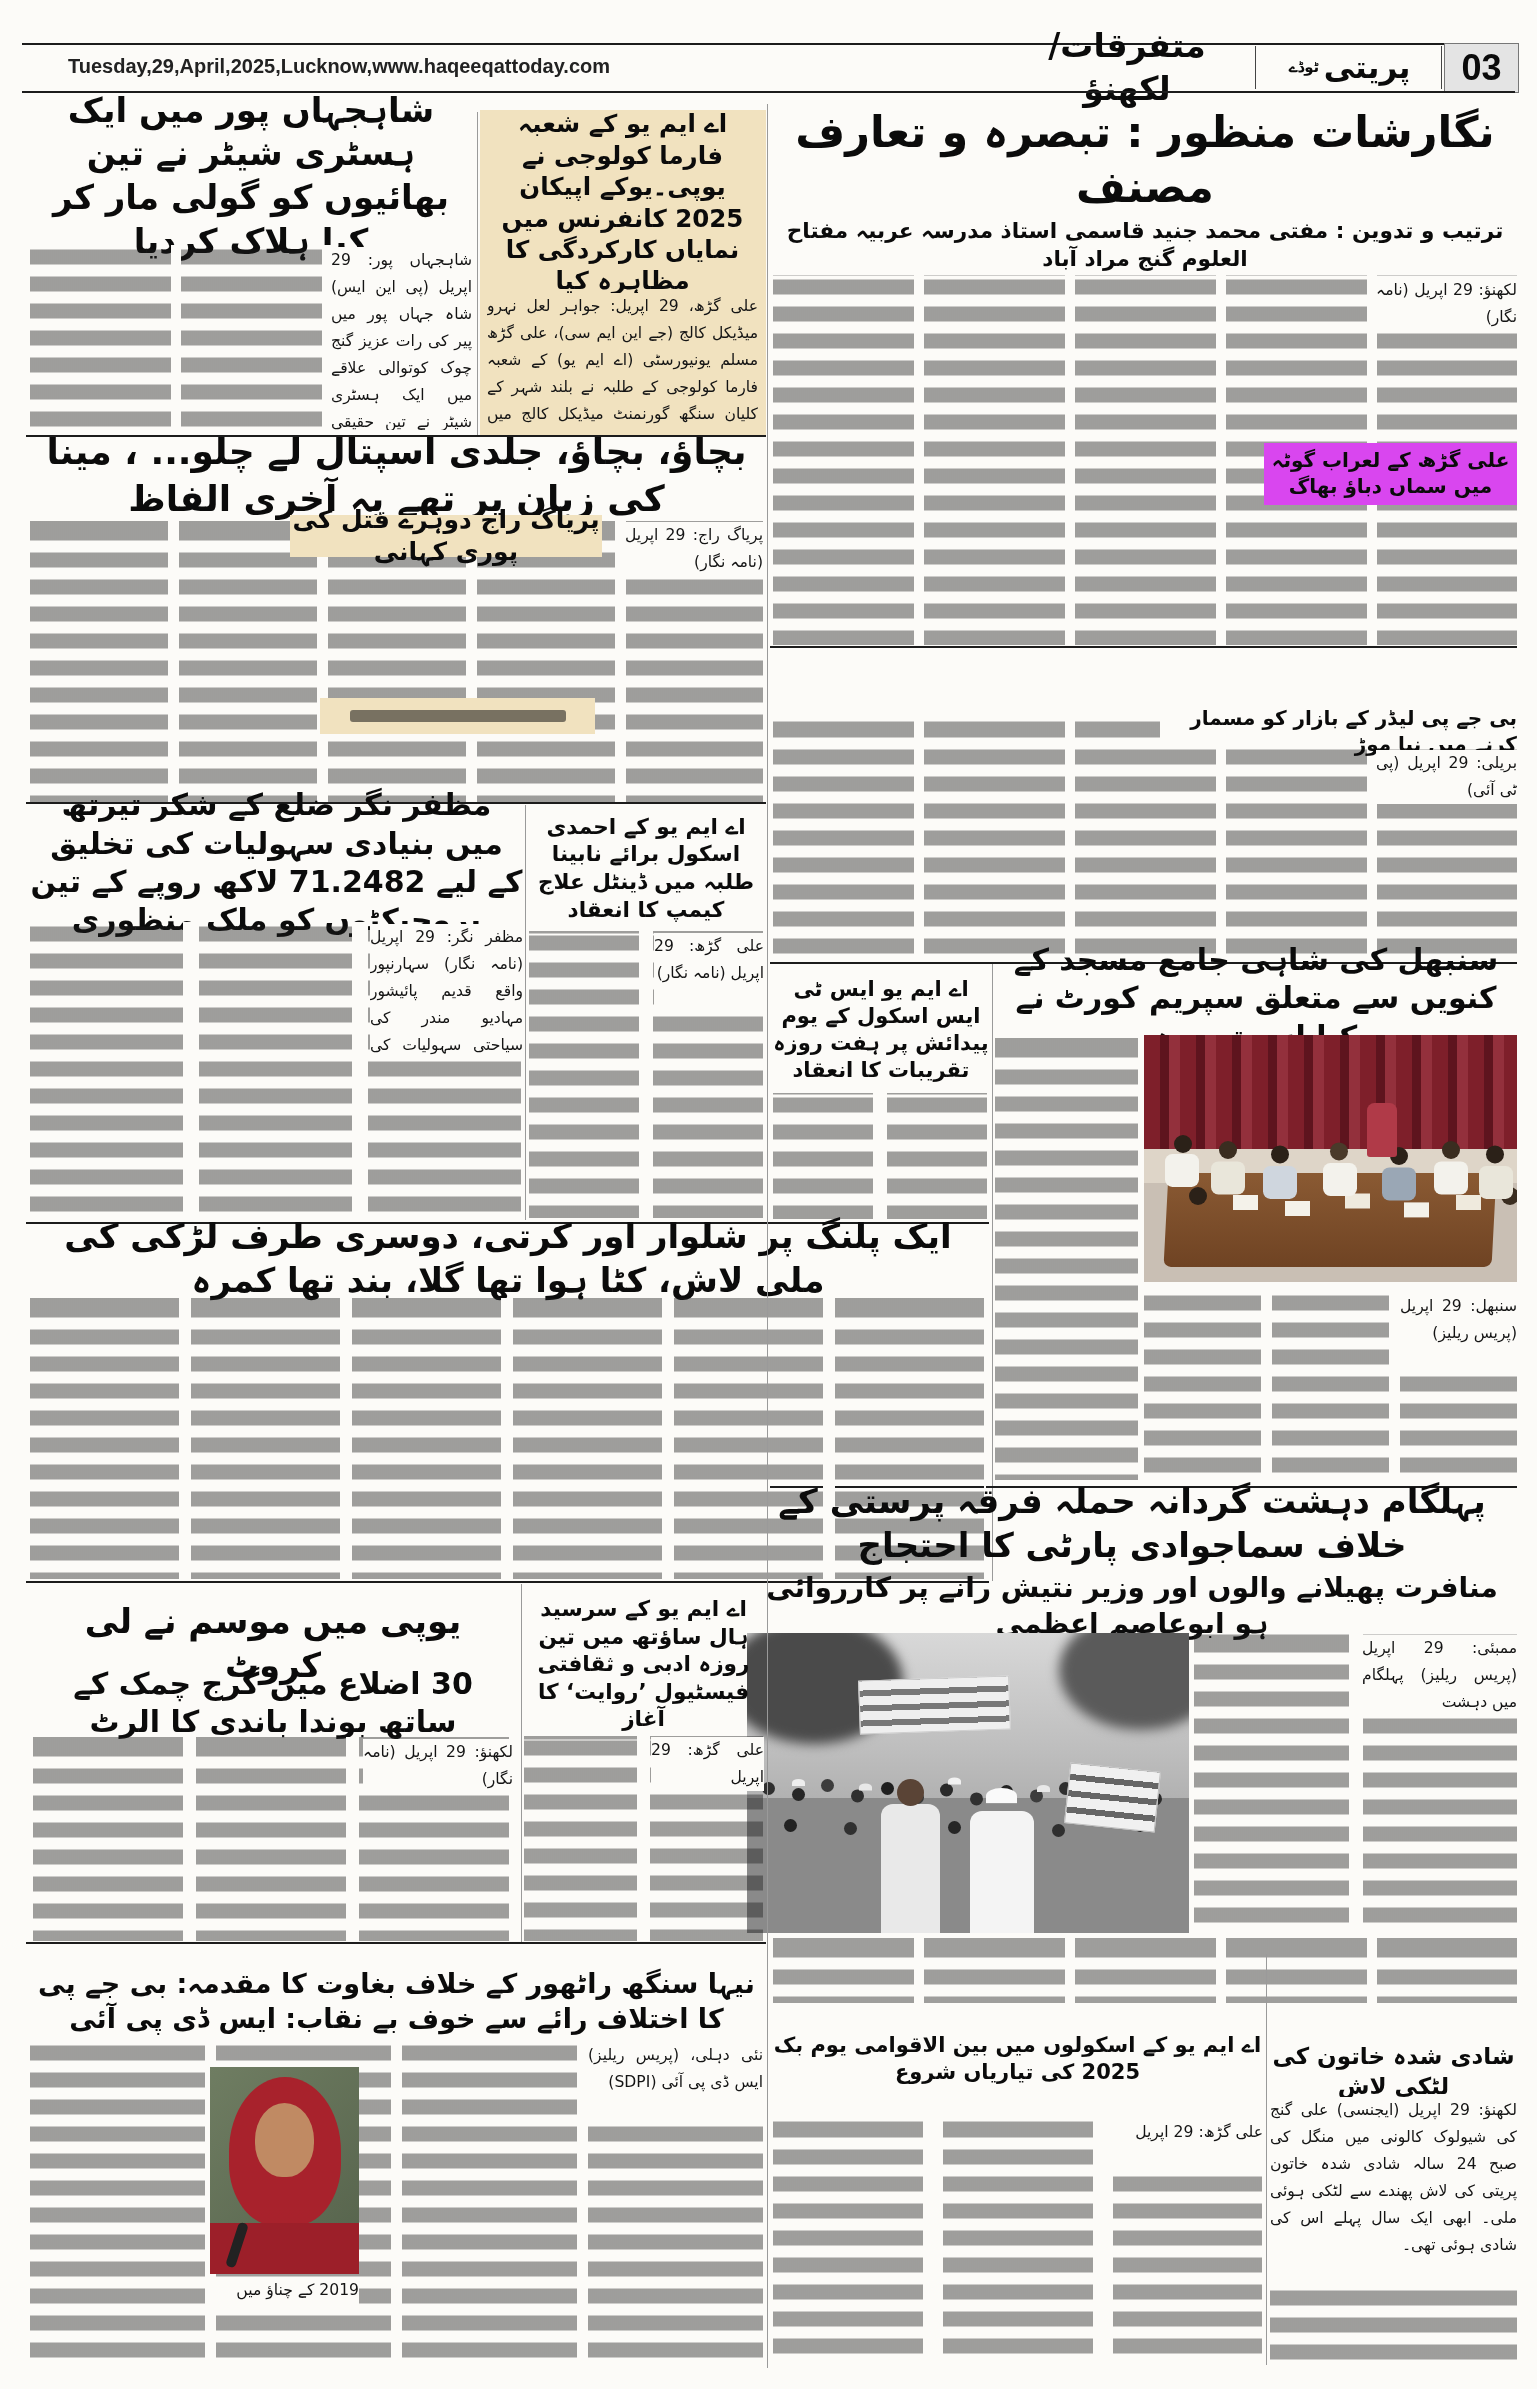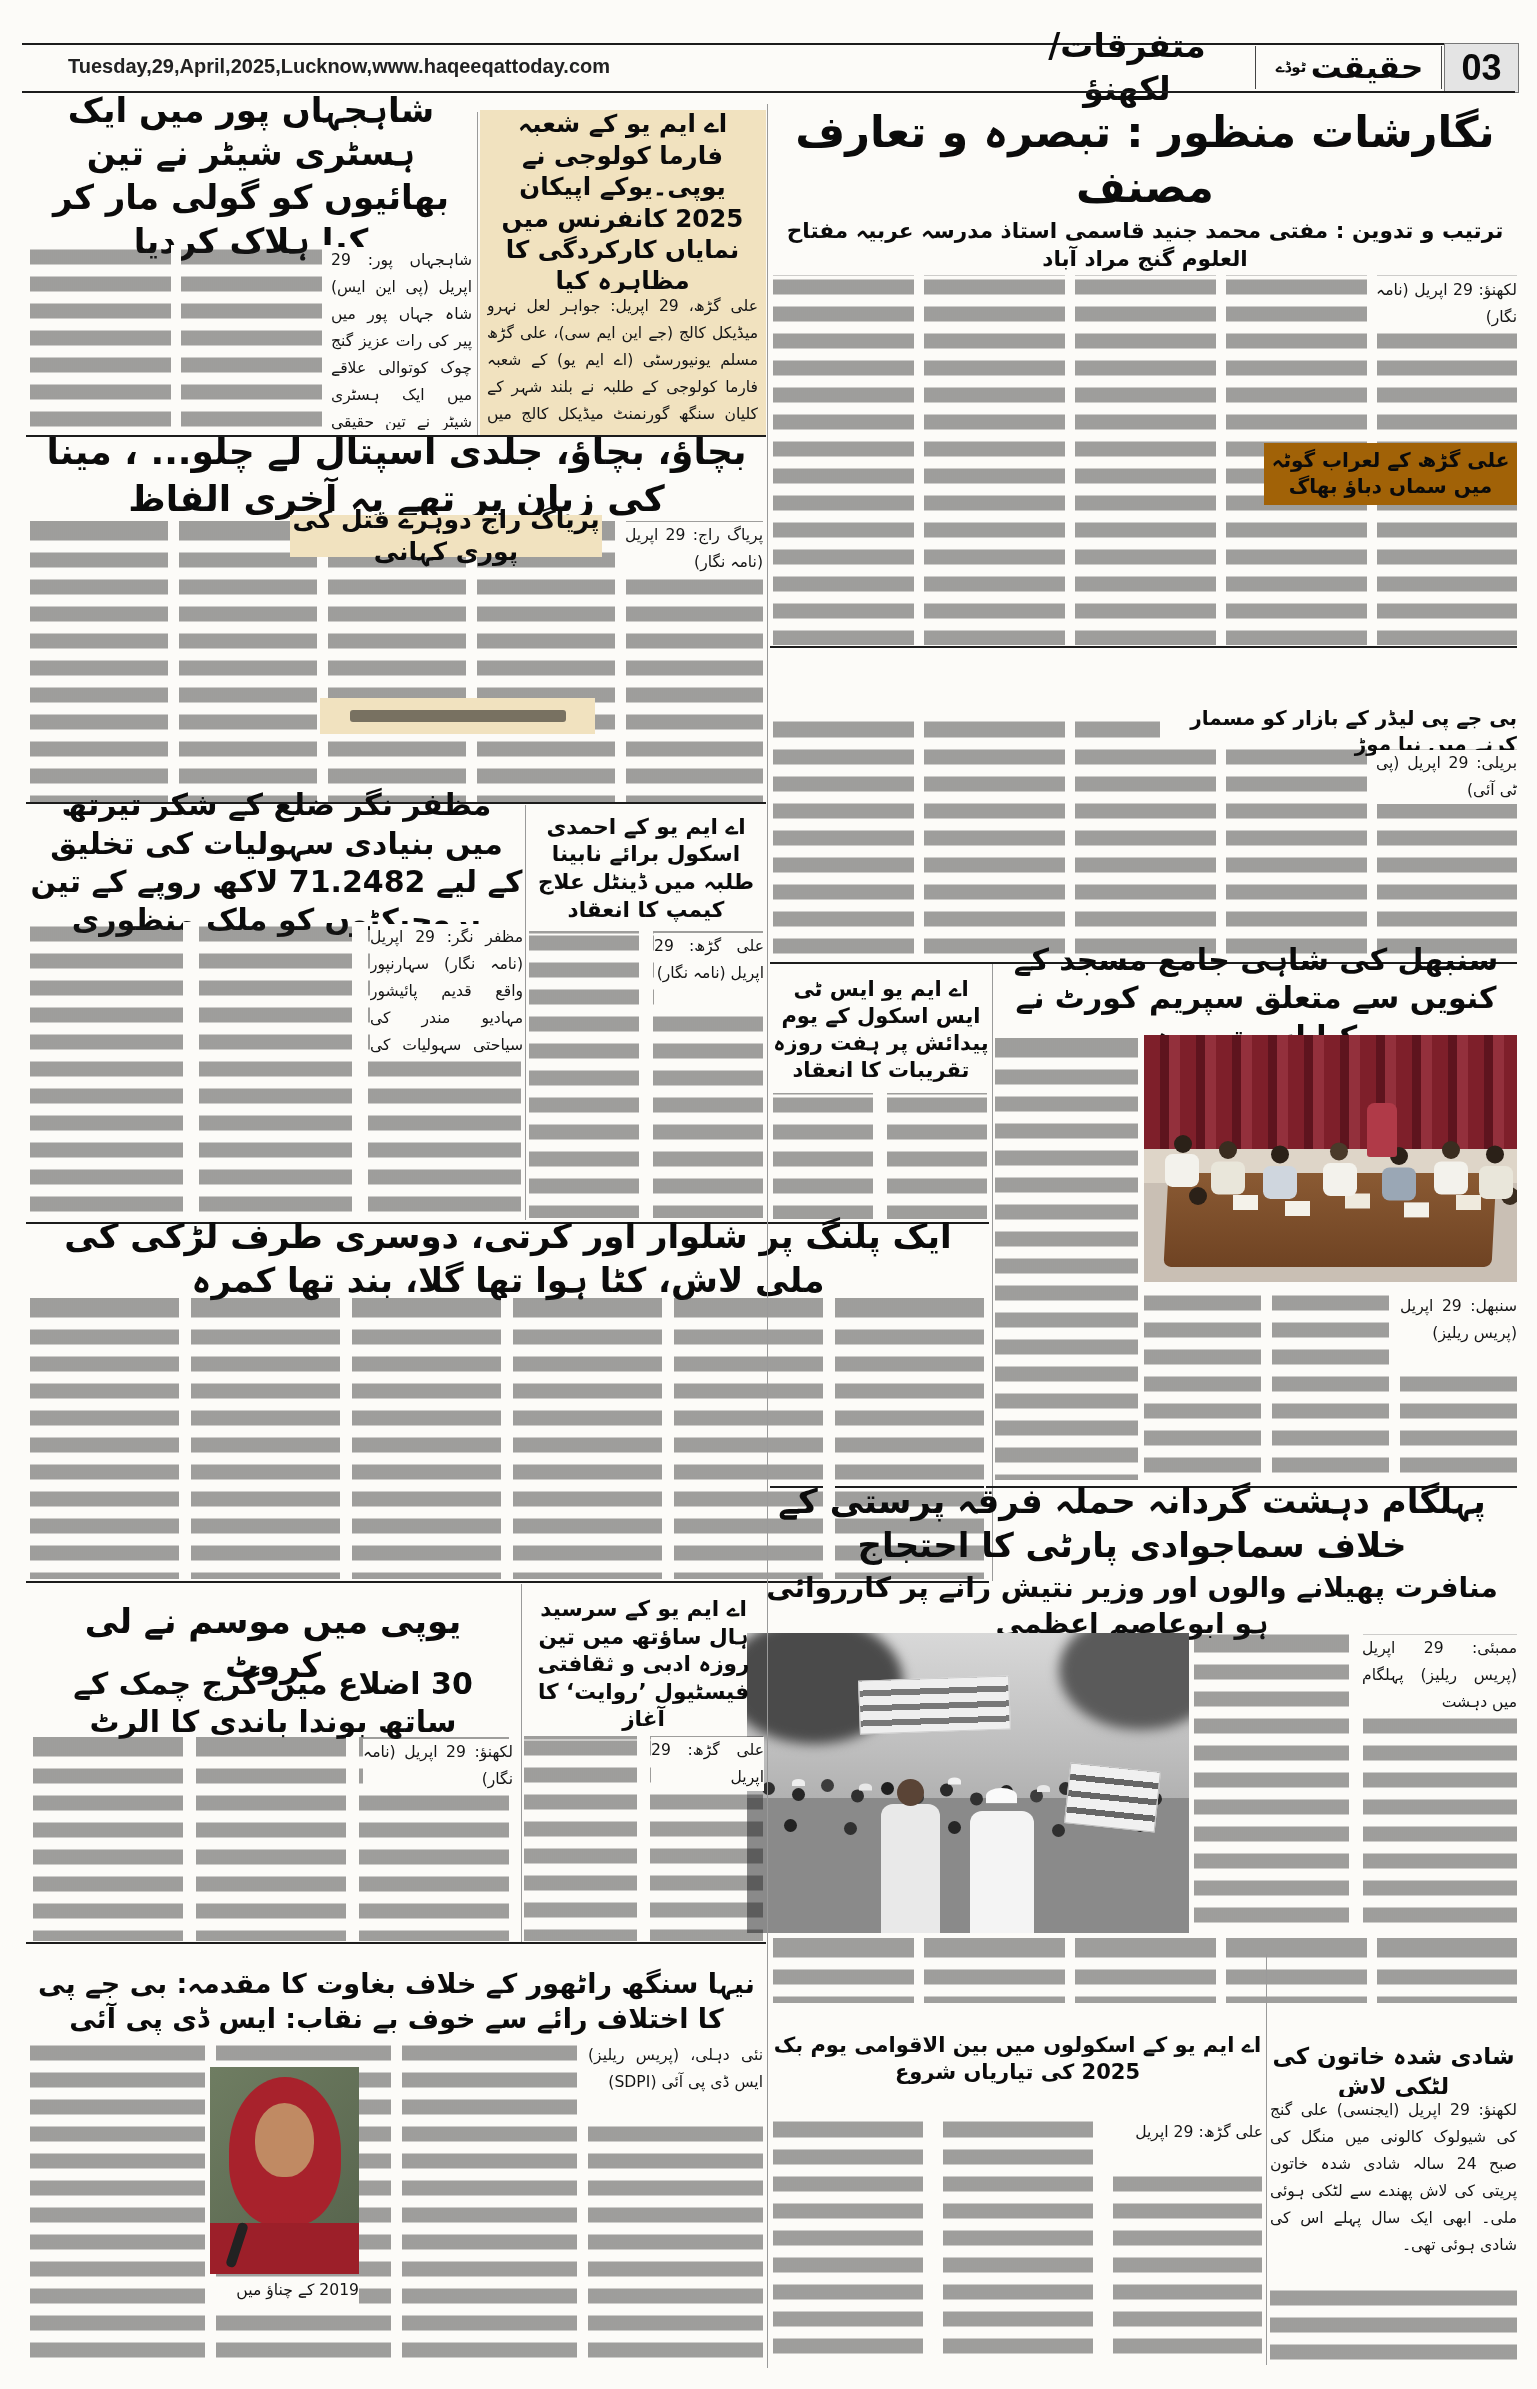--- a/index.html
+++ b/index.html
@@ -25,32 +25,32 @@
 </head>
 <body>
 
 <div class="page">
 
   <div class="hr" style="left:22px;top:43px;width:1493px;height:2.2px;"></div>
   <div class="abs eng" style="left:68px;top:55px;font-size:20px;font-weight:700;color:#222;">Tuesday,29,April,2025,Lucknow,www.haqeeqattoday.com</div>
   <div class="hl" style="left:1008px;top:46px;width:238px;height:43px;font-size:33px;">متفرقات/لکھنؤ</div>
   <div class="vr" style="left:1255px;top:46px;height:43px;background:#444;"></div>
   <div class="hl" style="left:1261px;top:46px;width:177px;height:43px;font-size:31px;">
-    <span>حقیقت</span>
+    <span>پریتی</span>
     <span style="font-size:15px;margin-right:4.5px;">ٹوڈے</span>
   </div>
   <div class="vr" style="left:1441px;top:46px;height:43px;background:#444;"></div>
   <div class="hl eng" style="left:1444px;top:43px;width:73px;height:48px;font-size:36px;background:#e4e4e4;border:0.7px solid #777;direction:ltr;">03</div>
   <div class="hr" style="left:22px;top:91px;width:1493px;height:2.2px;"></div>
 
   <div class="hl" style="left:773px;top:223px;width:744px;height:43px;font-size:21.6px;">ترتیب و تدوین : مفتی محمد جنید قاسمی استاذ مدرسہ عربیہ مفتاح العلوم گنج مراد آباد</div>
   <div class="hl" style="left:773px;top:100px;width:744px;height:120px;font-size:43px;">نگارشات منظور : تبصرہ و تعارف مصنف</div>
   <div class="gk" style="left:773px;top:275px;width:744px;height:370px;--cw:141px;--ct:151px;"></div>
   <div class="lede" style="left:1376px;top:277px;width:141px;height:54px;">لکھنؤ: 29 اپریل (نامہ نگار)</div>
-  <div class="hl" style="left:1264px;top:443px;width:253px;height:62px;font-size:20px;background:#a16207;">علی گڑھ کے لعراب گوٹہ میں سماں دباؤ بھاگ</div>
+  <div class="hl" style="left:1264px;top:443px;width:253px;height:62px;font-size:20px;background:#d946ef;">علی گڑھ کے لعراب گوٹہ میں سماں دباؤ بھاگ</div>
   <div class="hr" style="left:770px;top:646px;width:747px;"></div>
 
   <div class="hl" style="left:30px;top:112px;width:442px;height:128px;font-size:34px;">شاہجہاں پور میں ایک ہسٹری شیٹر نے تین بھائیوں کو گولی مار کر کیا ہلاک کردیا</div>
   <div class="gk" style="left:30px;top:245px;width:442px;height:186px;--cw:141px;--ct:151px;"></div>
   <div class="lede" style="left:331px;top:247px;width:141px;height:183px;">شاہجہاں پور: 29 اپریل (پی این ایس) شاہ جہاں پور میں پیر کی رات عزیز گنج چوک کوتوالی علاقے میں ایک ہسٹری شیٹر نے تین حقیقی بھائیوں کو گولی ماردی۔ فائرنگ میں زخمی نوجوان کملیش کی موت ہوگئی ہے۔</div>
 
   <div class="abs tan" style="left:480px;top:110px;width:286px;height:325px;"></div>
   <div class="hl" style="left:487px;top:116px;width:271px;height:173px;font-size:24.5px;">اے ایم یو کے شعبہ فارما کولوجی نے یوپی۔یوکے اپیکان 2025 کانفرنس میں نمایاں کارکردگی کا مظاہرہ کیا</div>
   <div class="lede" style="left:487px;top:293px;width:271px;height:135px;background:#f1e2bf;">علی گڑھ، 29 اپریل: جواہر لعل نہرو میڈیکل کالج (جے این ایم سی)، علی گڑھ مسلم یونیورسٹی (اے ایم یو) کے شعبہ فارما کولوجی کے طلبہ نے بلند شہر کے کلیان سنگھ گورنمنٹ میڈیکل کالج میں “یوپی۔یوکے اپیکان 2025” کی بارہویں سالانہ کانفرنس میں شاندار کارکردگی کا مظاہرہ کیا۔</div>
   <div class="vr" style="left:477px;top:112px;height:323px;"></div>

